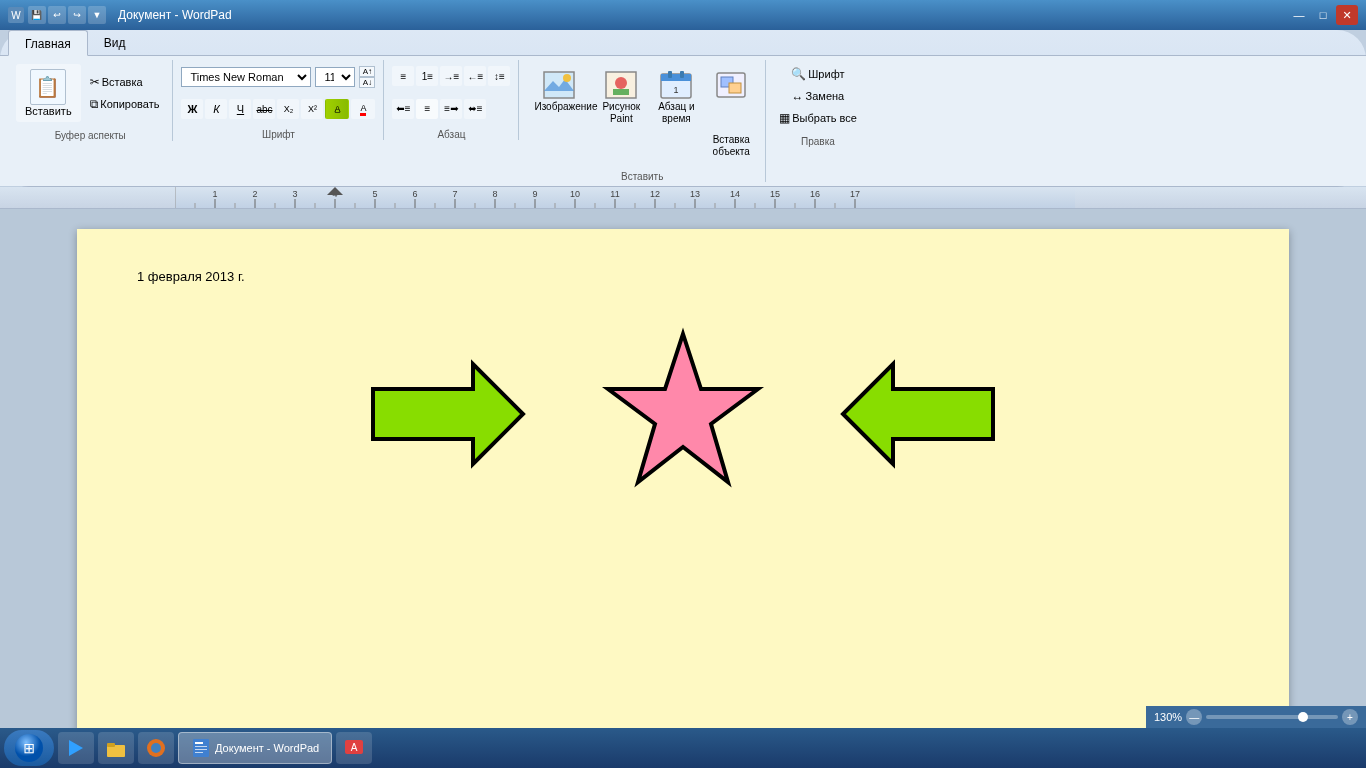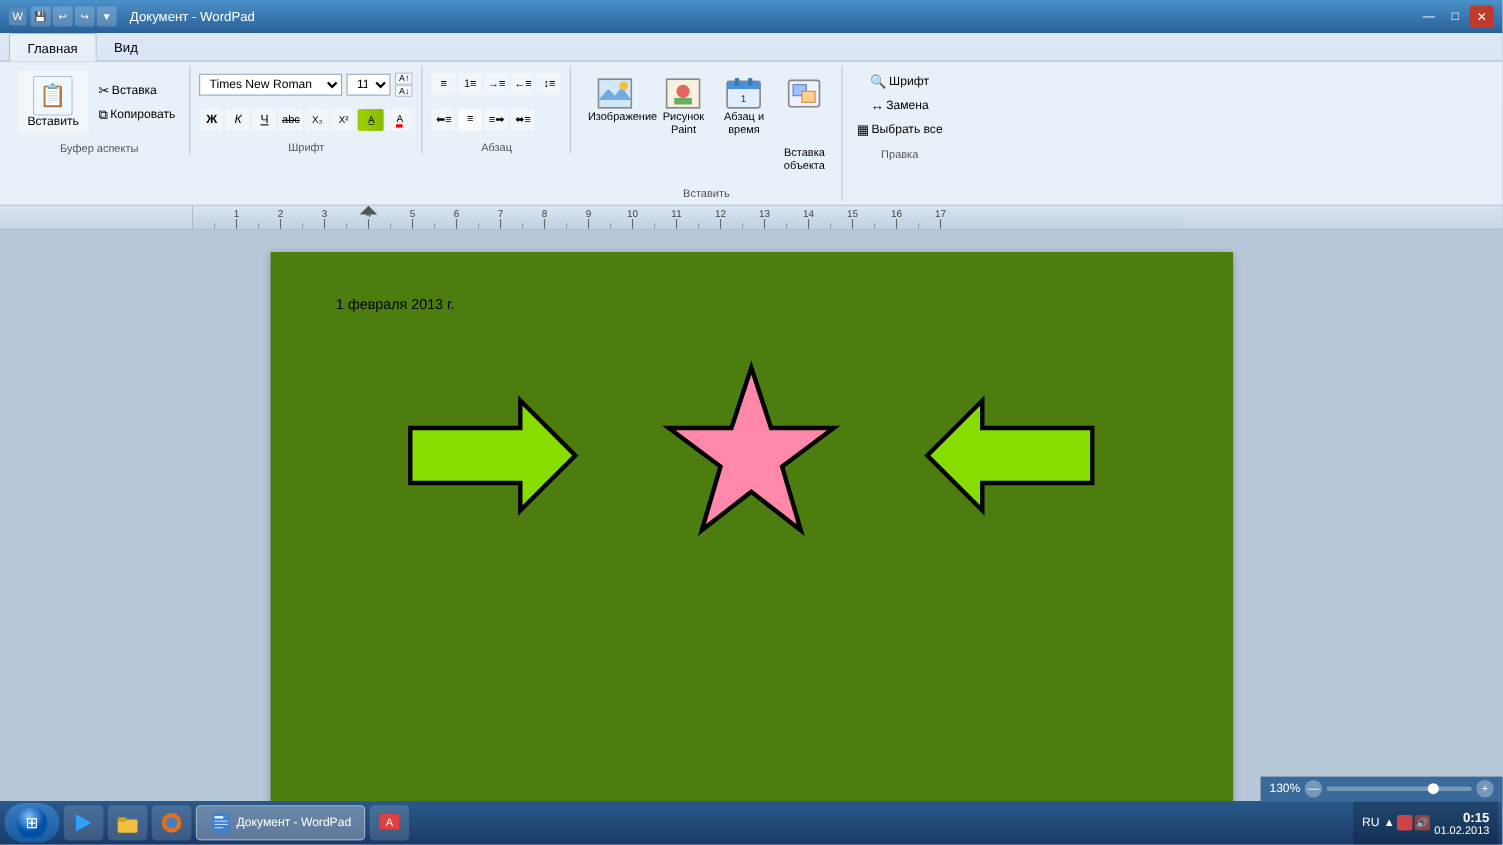--- a/index.html
+++ b/index.html
@@ -20,21 +20,21 @@
       width: 22px; height: 20px;
       display: flex; align-items: center; justify-content: center;
       border-radius: 3px; font-size: 11px; cursor: pointer; color: white;
     }
     .title-btn.close { background: #c0392b; }
     .title-btn-icon { width: 16px; height: 16px; background: #5a8ab8; border-radius: 2px; display: flex; align-items: center; justify-content: center; }
     .quick-access { display: flex; gap: 2px; }
     .qa-btn { width: 18px; height: 18px; background: rgba(255,255,255,0.2); border-radius: 2px; display: flex; align-items: center; justify-content: center; font-size: 9px; color: white; cursor: pointer; }
 
     
-    .ribbon { background: linear-gradient(to bottom, #dde8f5, #c8d8ed); border-bottom: 1px solid #aab8cc; }
+    .ribbon { background: linear-gradient(to bottom, #dde8f5, #c8d8ed); border-bottom: 1px solid #aab8cc; border-radius: 29px; }
     .ribbon-tabs { display: flex; padding: 0 8px; }
     .ribbon-tab {
       padding: 6px 16px 4px;
       font-size: 12px; cursor: pointer;
       border-radius: 3px 3px 0 0;
     }
     .ribbon-tab.active { background: #e8f0f8; border: 1px solid #aab8cc; border-bottom: 1px solid #e8f0f8; margin-bottom: -1px; }
     .ribbon-content { background: #e8f0f8; border-top: 1px solid #aab8cc; padding: 4px 8px; display: flex; align-items: flex-start; gap: 0; min-height: 88px; }
     .ribbon-group { display: flex; flex-direction: column; align-items: flex-start; padding: 0 8px; border-right: 1px solid #b8c8d8; min-height: 80px; }
     .ribbon-group:last-child { border-right: none; }
@@ -79,21 +79,21 @@
     }
     .big-btn-icon { width: 32px; height: 32px; display: flex; align-items: center; justify-content: center; }
     .big-btn-label { font-size: 10px; text-align: center; max-width: 50px; line-height: 1.2; }
 
     
     .ruler { height: 22px; background: linear-gradient(to bottom, #d8e4f0, #c8d4e4); border-bottom: 1px solid #aab8cc; display: flex; align-items: center; position: relative; overflow: hidden; }
     .ruler-inner { display: flex; align-items: center; width: 100%; height: 100%; padding-left: 175px; }
 
     
     .doc-area { flex: 1; background: #b8c8d8; overflow: auto; padding: 20px; display: flex; justify-content: center; }
-    .doc-page { background: #4d7c0f; width: 875px; min-height: 540px; padding: 40px 60px; position: relative; box-shadow: 0 2px 8px rgba(0,0,0,0.3); }
+    .doc-page { background: #fef9c3; width: 1212px; min-height: 540px; padding: 40px 60px; position: relative; box-shadow: 0 2px 8px rgba(0,0,0,0.3); }
 
     
     .taskbar { height: 40px; background: linear-gradient(to bottom, #2a5a8a, #1a3a6a); display: flex; align-items: center; padding: 0 4px; gap: 4px; }
     .taskbar-start { width: 50px; height: 36px; background: linear-gradient(to bottom, #3a7abf, #1a5a9f); border-radius: 18px; display: flex; align-items: center; justify-content: center; cursor: pointer; }
     .taskbar-item { height: 32px; min-width: 36px; background: rgba(255,255,255,0.15); border-radius: 4px; display: flex; align-items: center; justify-content: center; cursor: pointer; padding: 0 6px; }
     .taskbar-item.active { background: rgba(255,255,255,0.3); border: 1px solid rgba(255,255,255,0.4); }
     .taskbar-spacer { flex: 1; }
     .taskbar-tray { display: flex; align-items: center; gap: 4px; background: rgba(0,0,0,0.2); padding: 0 8px; height: 100%; }
 
     
@@ -427,29 +427,13 @@
 
   <div class="taskbar-item" style="width:36px;">
     <svg width="22" height="22" viewBox="0 0 22 22">
       <rect x="2" y="3" width="18" height="14" fill="#e04040" rx="2"></rect>
       <text x="11" y="14" text-anchor="middle" font-size="10" fill="white">A</text>
     </svg>
   </div>
 
   <div class="taskbar-spacer"></div>
 
-  <div class="taskbar-tray">
-    <div style="display:flex;flex-direction:column;align-items:center;cursor:pointer;">
-      <span style="color:white;font-size:11px;">RU</span>
-    </div>
-    <div style="display:flex;gap:2px;align-items:center;">
-      <div style="color:white;font-size:10px;cursor:pointer;">▲</div>
-      <div style="width:14px;height:14px;background:#cc4444;border-radius:2px;cursor:pointer;"></div>
-      <div style="width:14px;height:14px;background:#884444;border-radius:2px;display:flex;align-items:center;justify-content:center;cursor:pointer;">
-        <span style="color:white;font-size:9px;">🔊</span>
-      </div>
-    </div>
-    <div style="display:flex;flex-direction:column;align-items:flex-end;cursor:pointer;">
-      <span style="color:white;font-size:12px;font-weight:bold;">0:15</span>
-      <span style="color:white;font-size:10px;">01.02.2013</span>
-    </div>
-  </div>
 </div>
 
 </body></html>

